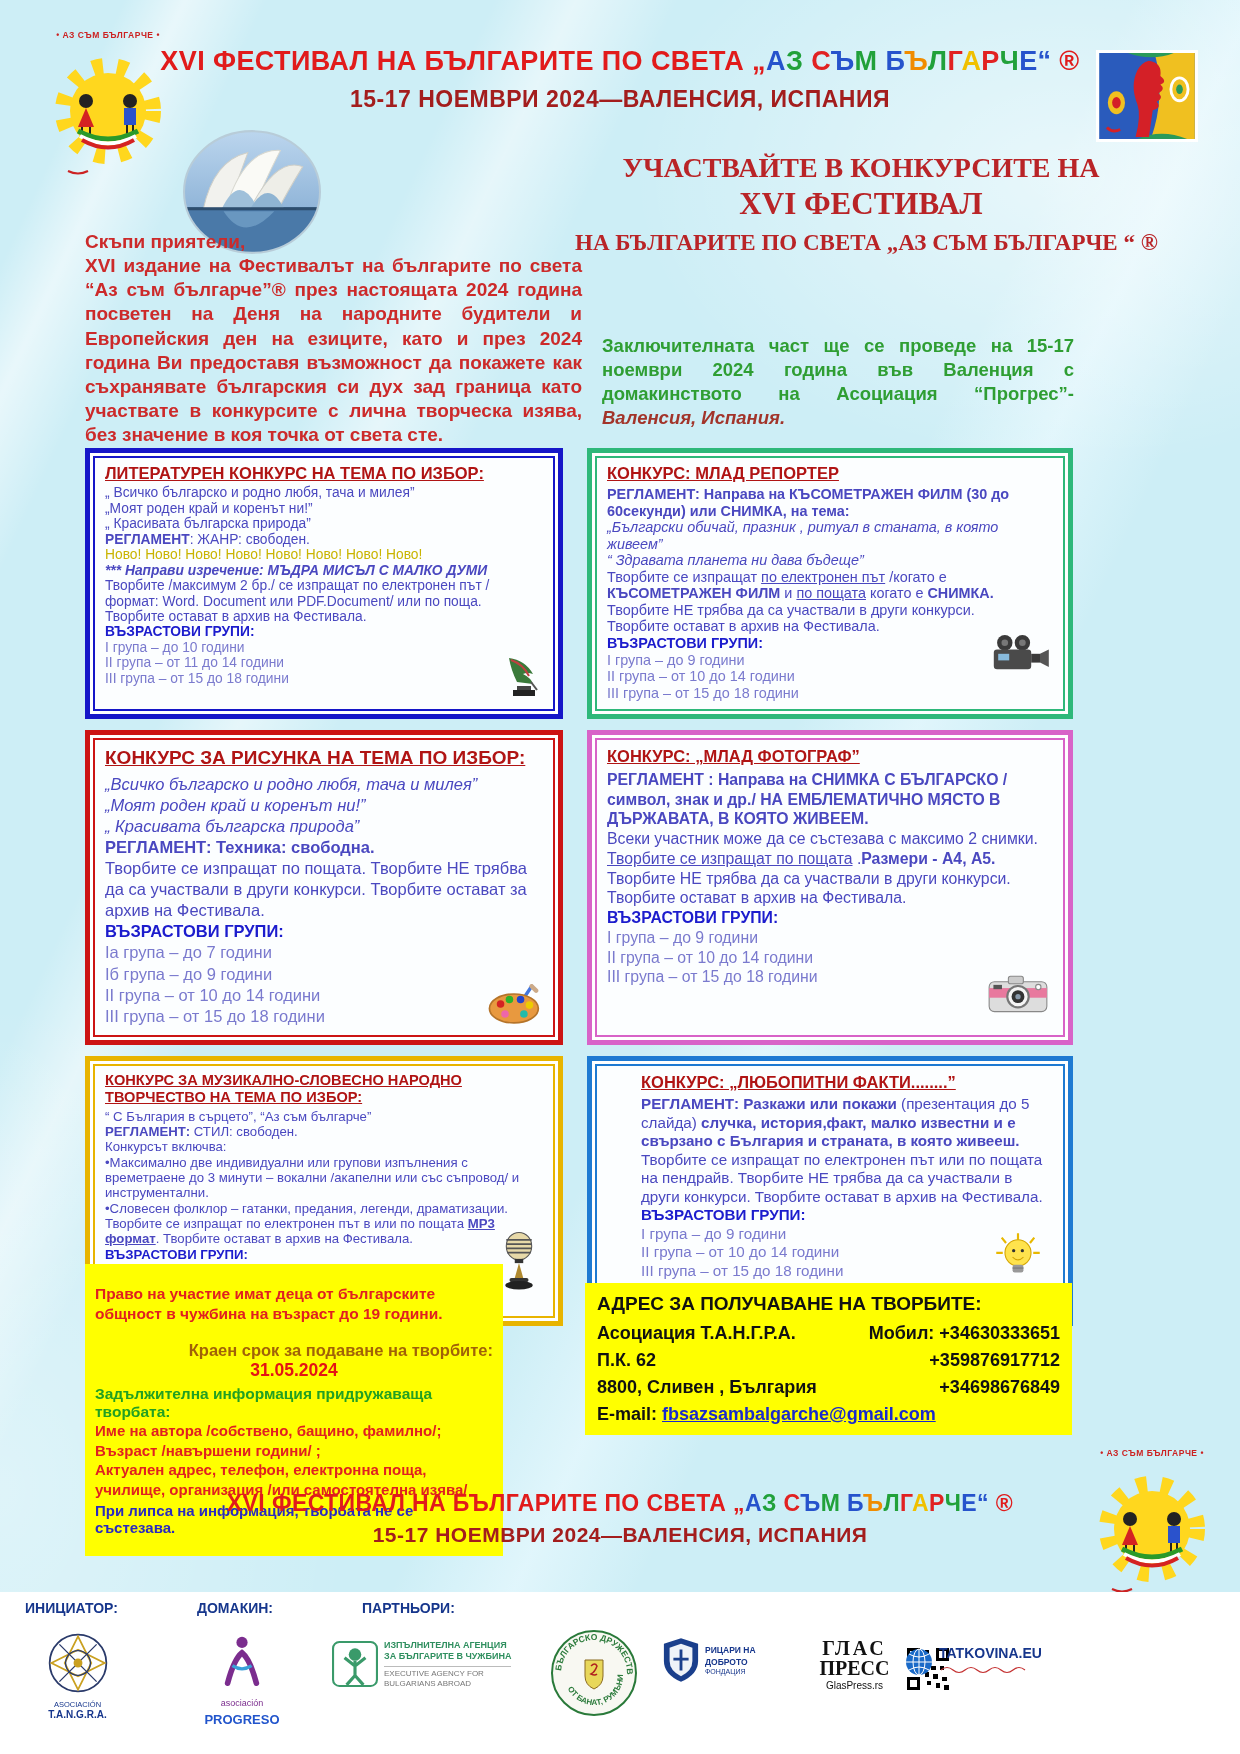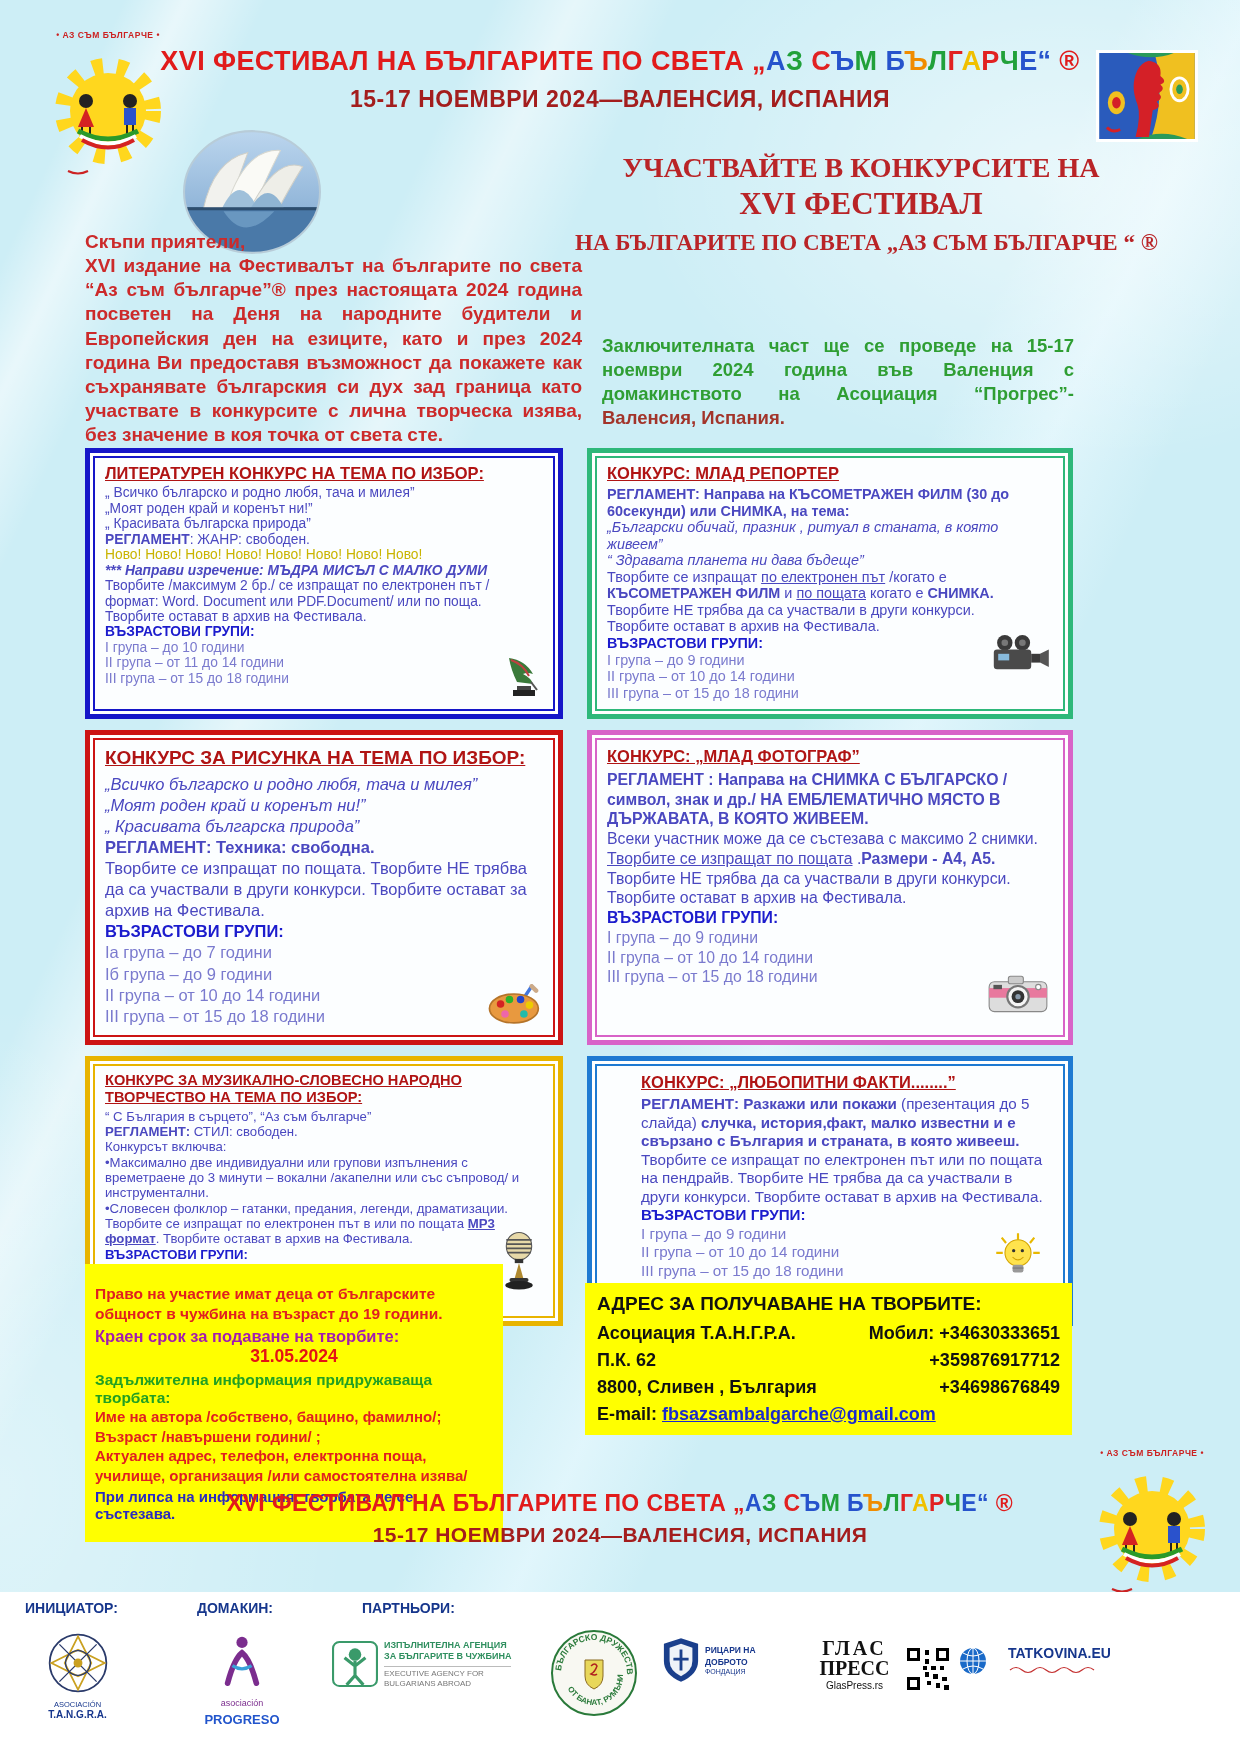--- a/index.html
+++ b/index.html
@@ -34,21 +34,21 @@
 
   .invite{left:575px;top:152px;width:572px;text-align:center;color:#b92427;
     font-family:"Liberation Serif",serif;font-weight:bold;}
   .invite-l1{font-size:28px;} .invite-l2{font-size:31px;margin-top:2px;}
   .invite-l3{font-size:23px;margin-top:8px;white-space:nowrap;}
 
   .intro-left{left:85px;top:230px;width:497px;font-size:19px;font-weight:bold;color:#cc2a2a;
     line-height:1.27;text-align:justify;}
   .intro-right{left:602px;top:334px;width:472px;font-size:18.5px;font-weight:bold;color:#2f9e33;
     line-height:1.3;text-align:justify;}
-  .intro-right .tail{color:#a2342a;}
+  .intro-right .tail{color:#a2342a;font-style:italic;}
 
   
   .contest-grid{left:85px;top:448px;width:988px;display:grid;
     grid-template-columns:478px 486px;column-gap:24px;row-gap:11px;align-items:stretch;}
   .cbox{border:5px solid var(--bc);background:#fff;padding:3px;box-sizing:border-box;
     display:flex;flex-direction:column;}
   .cbox-inner{border:2px solid var(--bc);background:rgba(252,254,255,.88);padding:6px 10px 8px;
     position:relative;flex:1;box-sizing:border-box;color:#4a48c0;}
   .cbox-title{font-weight:bold;text-decoration:underline;color:#b01414;font-size:16.5px;margin-bottom:3px;}
   .cbox-glabel{font-weight:bold;color:#1c1ccd;}
@@ -64,21 +64,21 @@
   .box-curious-facts .cbox-inner{font-size:15.2px;line-height:1.22;padding-left:44px;}
   .cbox-icon{position:absolute;right:10px;bottom:6px;}
   .box-reporter .cbox-icon{bottom:28px;right:14px;}
   .box-photographer .cbox-icon{bottom:14px;right:14px;}
   .box-music-folklore .cbox-icon{bottom:22px;right:16px;}
   .box-curious-facts .cbox-icon{bottom:32px;right:20px;}
 
   
   .participation{left:85px;top:1264px;width:418px;background:#ffff00;padding:20px 10px;box-sizing:border-box;}
   .pt-line1{color:#e02020;font-weight:bold;font-size:15.5px;line-height:1.3;}
-  .pt-deadline{color:#a21caf;font-weight:bold;font-size:16.5px;text-align:left;margin-top:3px;}
+  .pt-deadline{color:#a16207;font-weight:bold;font-size:16.5px;text-align:right;margin-top:17px;}
   .pt-date{color:#e41414;font-weight:bold;font-size:17.5px;text-align:center;}
   .pt-req{color:#22a022;font-weight:bold;font-size:15.5px;margin-top:4px;}
   .pt-item{color:#e02020;font-weight:bold;font-size:15px;line-height:1.3;}
   .pt-note{color:#2a2ac0;font-weight:bold;font-size:15px;margin-top:3px;}
 
   .addressbox{left:585px;top:1283px;width:487px;background:#ffff00;padding:10px 12px;
     box-sizing:border-box;color:#111;font-weight:bold;}
   .ad-head{font-size:19px;margin-bottom:8px;}
   .ad-row{display:flex;justify-content:space-between;font-size:18px;margin:6px 0;}
   .ad-email{font-size:18px;margin-top:6px;}
@@ -105,21 +105,21 @@
   .lg-agency .en{font-size:8px;color:#777;line-height:1.25;border-top:1px solid #bbb;margin-top:3px;padding-top:2px;}
   .lg-banat{left:548px;top:36px;width:92px;}
   .lg-knights{left:662px;top:44px;width:118px;display:flex;gap:5px;align-items:center;text-align:left;}
   .lg-knights .kt{font-size:8.5px;font-weight:bold;color:#16368c;line-height:1.3;}
   .lg-knights .kf{font-size:7px;color:#16368c;}
   .lg-glaspress{left:812px;top:46px;width:85px;font-family:"Liberation Serif",serif;color:#111;}
   .lg-glaspress .g1{font-size:20px;font-weight:bold;letter-spacing:3px;line-height:1;text-align:center;}
   .lg-glaspress .g2{font-size:20px;font-weight:bold;line-height:1;}
   .lg-glaspress .g3{font-size:10px;font-family:"Liberation Sans",sans-serif;margin-top:2px;}
   .lg-qr{left:905px;top:54px;width:46px;}
-  .lg-tatkovina{left:958px;top:54px;width:170px;display:flex;gap:20px;align-items:flex-start;text-align:left;}
+  .lg-tatkovina{left:904px;top:54px;width:170px;display:flex;gap:5px;align-items:center;text-align:left;}
   .lg-tatkovina .tn{font-size:14px;font-weight:bold;color:#16368c;line-height:1;}
 </style>
 </head>
 <body>
 
 <div class="page">
 
   <div class="abs sun-logo sun-top">
     <div class="sun-arc-text">• АЗ СЪМ БЪЛГАРЧЕ •</div>
     <svg class="sun-svg" viewBox="0 0 140 140">

